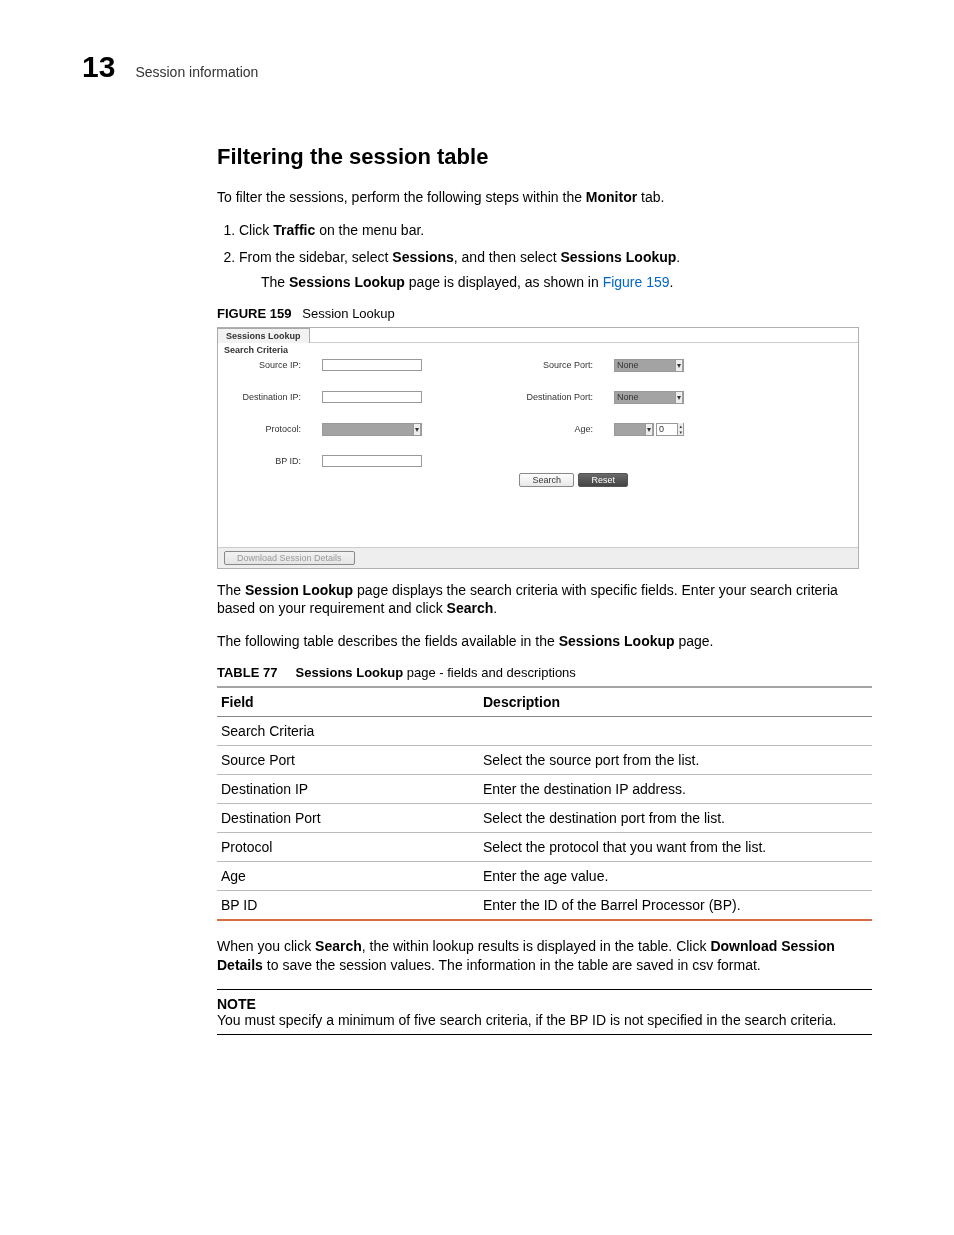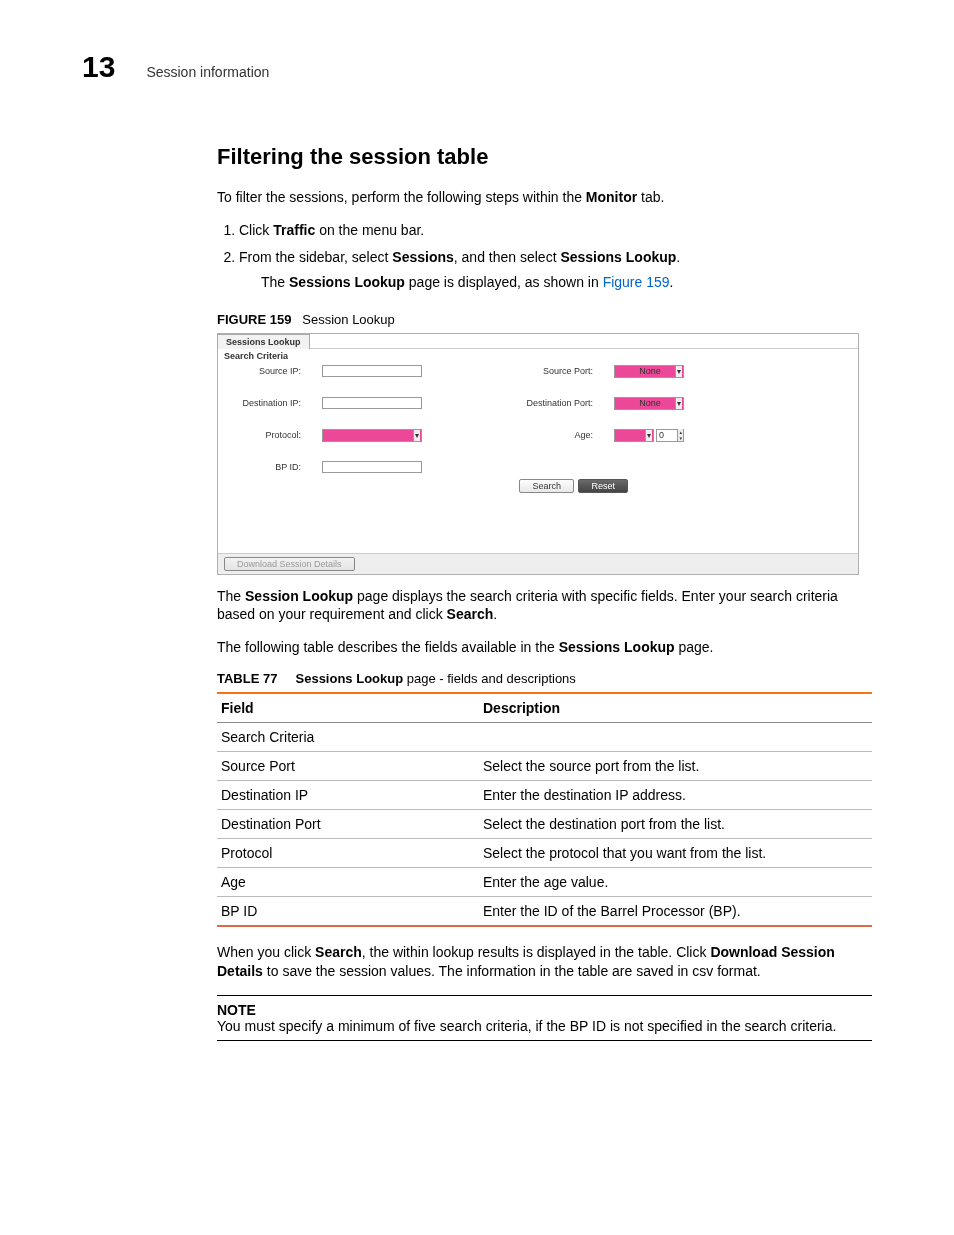--- a/index.html
+++ b/index.html
@@ -12,21 +12,21 @@
   }
   .page {
     width: 870px;
     margin: 0 auto;
     padding: 50px 40px 80px 40px;
     box-sizing: border-box;
   }
   .header-row {
     display: flex;
     align-items: baseline;
-    gap: 31px;
+    gap: 20px;
     margin-bottom: 60px;
   }
   .chapter-num {
     font-size: 30px;
     font-weight: bold;
   }
   .section-path {
     font-size: 14px;
     color: #333;
   }
@@ -38,21 +38,21 @@
     font-weight: bold;
     margin: 8px 0 18px 0;
   }
   .para {
     font-size: 14px;
     margin: 0 0 14px 0;
     line-height: 1.35;
   }
   .bold { font-weight: bold; }
   .link { color: #0066cc; }
-  ol.steps { margin: 0 0 20px 0; padding-left: 22px; }
+  ol.steps { margin: 0 0 14px 0; padding-left: 22px; }
   ol.steps li { margin-bottom: 8px; line-height: 1.35; }
   .sub-step { margin-left: 22px; margin-top: 6px; }
   .fig-caption, .tbl-caption {
     font-size: 13px;
     margin: 10px 0 6px 0;
   }
   .fig-caption .fignum, .tbl-caption .tblnum { font-weight: bold; }
   
   .figure {
     border: 1px solid #b0b0b0;
@@ -96,27 +96,26 @@
   .flbl { text-align: right; font-size: 9px; padding-right: 2px; }
   .finput {
     border: 1px solid #999;
     height: 12px;
     background: #fff;
     box-sizing: border-box;
   }
   .fselect {
     border: 1px solid #999;
     height: 13px;
-    background: #ec4899;
+    background: #a3a3a3;
     box-sizing: border-box;
     position: relative;
     font-size: 9px;
     padding-left: 2px;
     line-height: 11px;
-    text-align: center;
   }
   .fselect::after {
     content: "▾";
     position: absolute;
     right: 1px;
     top: 0;
     font-size: 8px;
     border-left: 1px solid #999;
     padding: 0 1px;
     background: #eee;
@@ -175,21 +174,21 @@
   table.desc-table {
     border-collapse: collapse;
     width: 100%;
     font-size: 14px;
     margin-bottom: 16px;
   }
   table.desc-table th {
     text-align: left;
     font-weight: bold;
     padding: 6px 4px;
-    border-top: 2px solid #f97316;
+    border-top: 2px solid #a3a3a3;
     border-bottom: 1px solid #888;
   }
   table.desc-table td {
     padding: 6px 4px;
     border-bottom: 1px solid #bbb;
   }
   table.desc-table tr.last td {
     border-bottom: 2px solid #d96b45;
   }
   .note-block {

